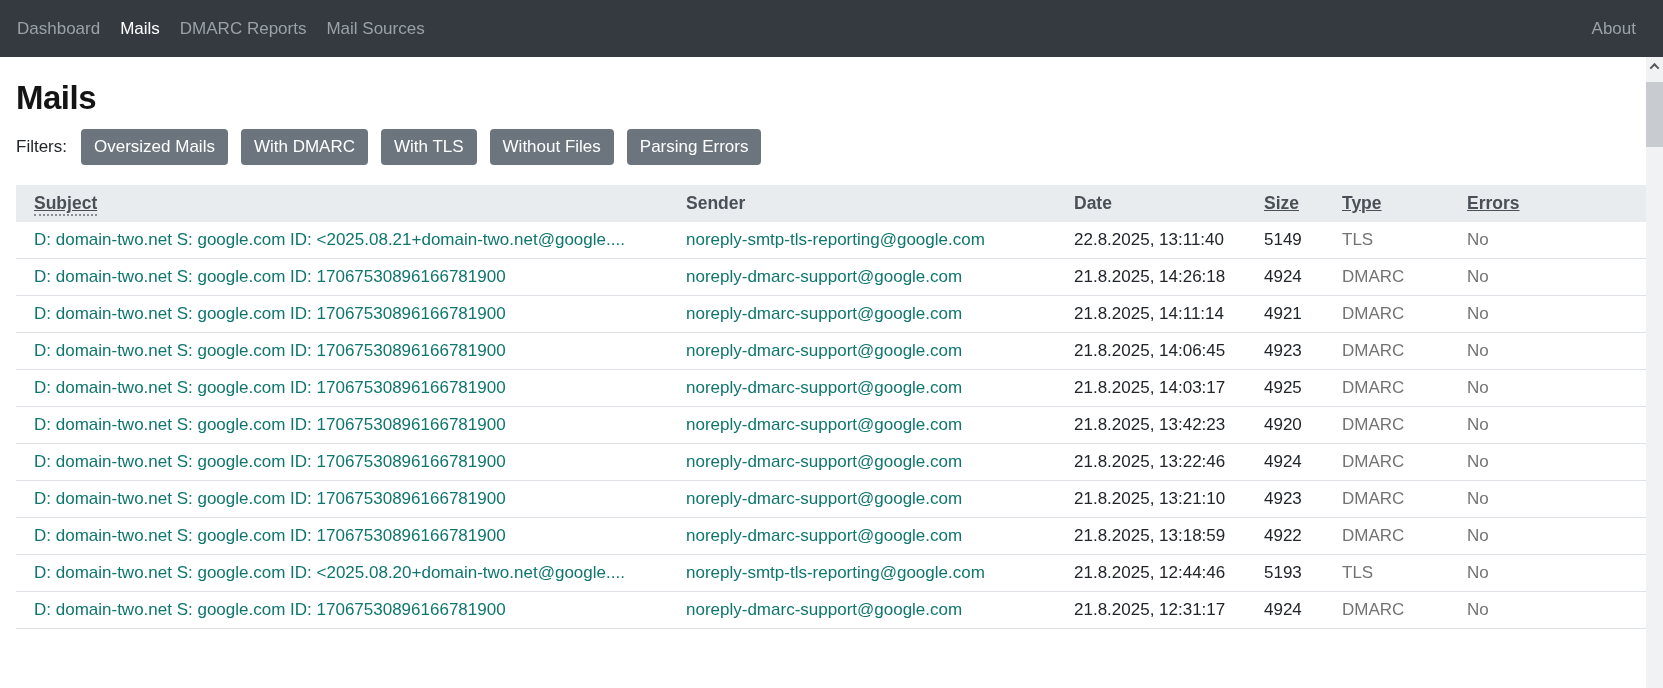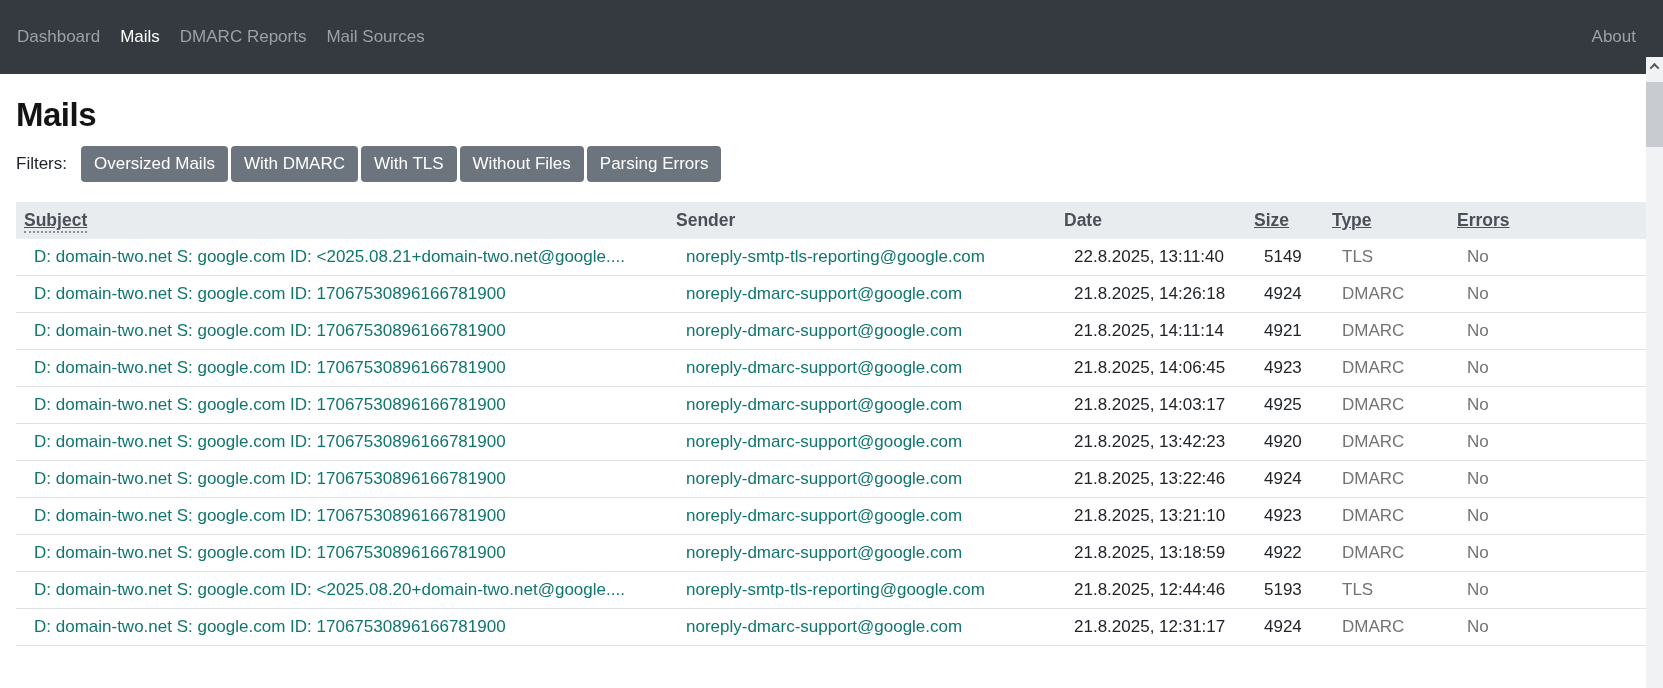--- a/index.html
+++ b/index.html
@@ -4,21 +4,21 @@
 <style>
   * { margin: 0; padding: 0; box-sizing: border-box; }
   html, body {
     width: 1663px; height: 688px;
     overflow: hidden;
     background: #ffffff;
     font-family: "Liberation Sans", sans-serif;
   }
   
   .navbar {
-    height: 74px;
+    height: 57px;
     background: #343a40;
     display: flex;
     align-items: center;
     justify-content: space-between;
     padding: 0 17px;
   }
   .nav-group { display: flex; align-items: center; }
   .nav-link {
     color: #9aa1a8;
     font-size: 17px;
@@ -49,37 +49,37 @@
     margin-right: 14px;
   }
   .filter-btn {
     background: #6c757d;
     color: #ffffff;
     border: none;
     border-radius: 4px;
     font-family: "Liberation Sans", sans-serif;
     font-size: 17px;
     padding: 8px 13px;
-    margin-right: 3px;
+    margin-right: 13px;
     cursor: pointer;
     white-space: nowrap;
   }
   
   table.mails {
     width: 100%;
     border-collapse: collapse;
     table-layout: fixed;
   }
   thead th {
     background: #e9ecef;
     text-align: left;
     font-size: 17.5px;
     font-weight: 700;
     color: #495057;
-    padding: 8px 8px;
+    padding: 8px 18px;
     white-space: nowrap;
     overflow: hidden;
   }
   th .th-sort {
     color: inherit;
     text-decoration: underline;
     cursor: pointer;
   }
   th .th-sort.sorted {
     border-bottom: 2px dotted #868e96;

